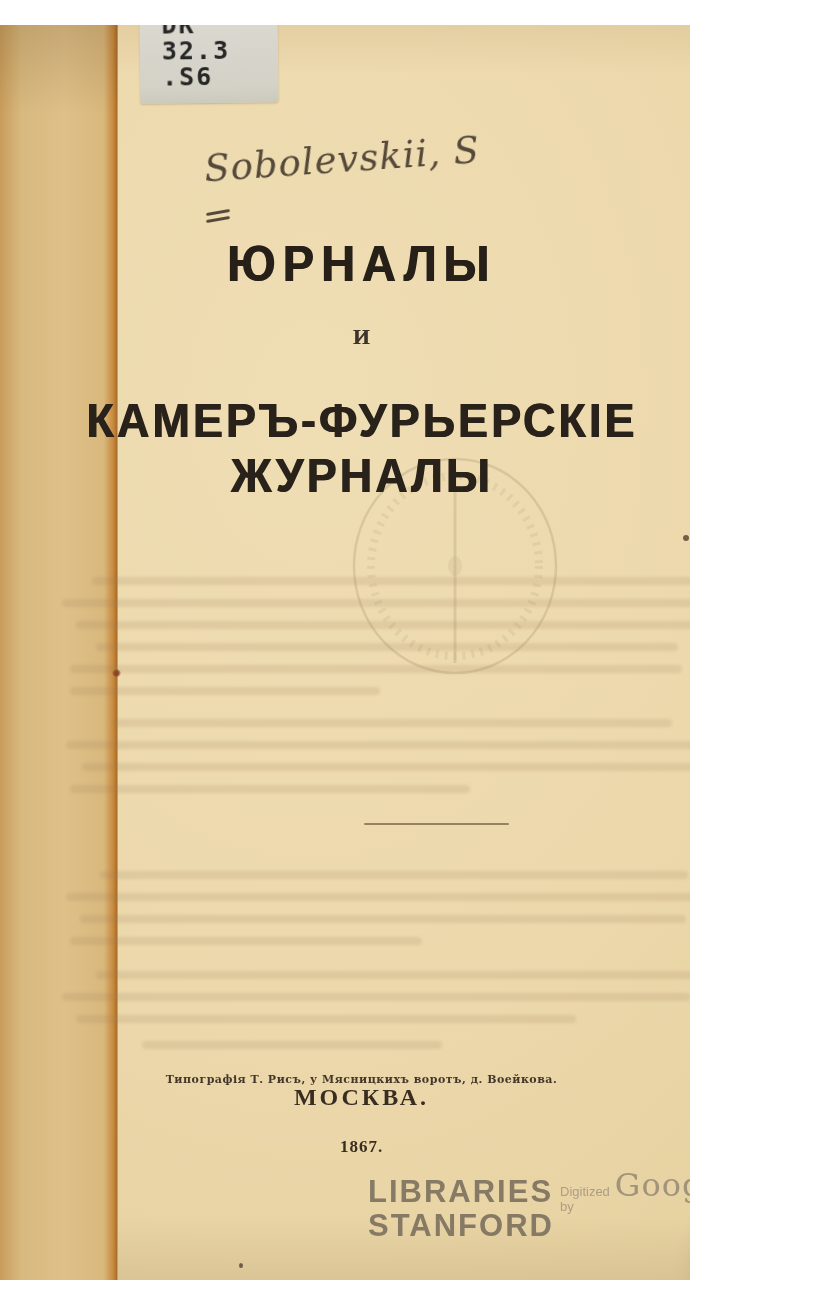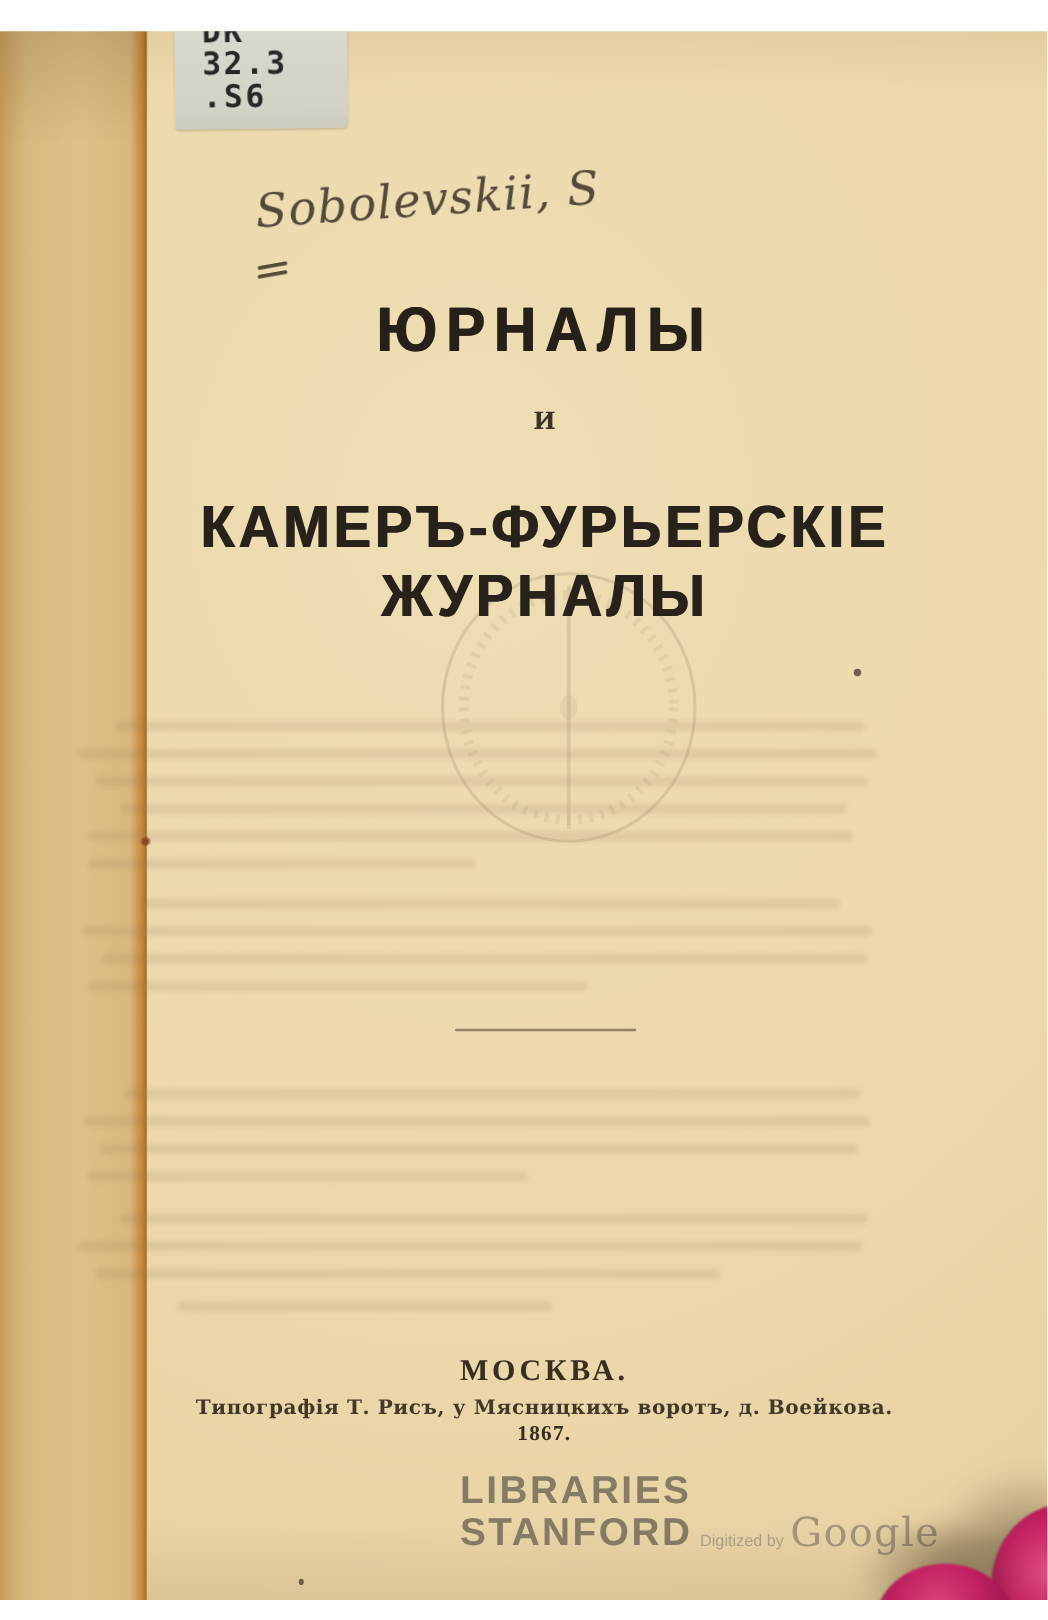--- a/index.html
+++ b/index.html
@@ -1,21 +1,21 @@
 <!DOCTYPE html>
 <html><head>
 <meta charset="utf-8">
 <style>
   * { margin:0; padding:0; box-sizing:border-box; }
   html,body { width:838px; height:1296px; background:#ffffff; overflow:hidden;
               font-family:"Liberation Serif", serif; }
   #stage { position:relative; width:838px; height:1296px; background:#ffffff; }
 
   
-  #page { position:absolute; left:0; top:25px; width:838px; height:1255px;
+  #page { position:absolute; left:0; top:25px; width:690px; height:1255px;
           overflow:hidden;
           background:
             linear-gradient(180deg, rgba(150,110,55,.10) 0%, rgba(150,110,55,0) 4%),
             linear-gradient(0deg, rgba(120,90,50,.12) 0%, rgba(120,90,50,0) 5%),
             radial-gradient(120% 90% at 45% 30%, #efddb4 0%, #ecd8ab 55%, #e5cf9e 100%); }
 
   
   .gutter { position:absolute; left:0; top:0; width:118px; height:100%;
             background:linear-gradient(90deg,#c89d5c 0%, #d8b97f 18%, #dec089 55%,
                        #d9b87c 88%, #c8893d 96%, #a96e28 99%, #e3c381 100%); }
@@ -71,33 +71,33 @@
   .gl { position:absolute; height:8px; border-radius:4px;
         background:rgba(152,126,86,.17); filter:blur(1.5px); }
 
   
   .rule { position:absolute; left:364px; top:798px; width:145px; height:2px;
           background:rgba(88,72,48,.6); filter:blur(.4px); border-radius:1px; }
 
   
   .imprint-city { top:1059px; font-family:Liberation Serif, serif; font-weight:bold;
           font-size:24px; letter-spacing:3px; color:#382d21; filter:blur(.2px); }
-  .imprint-pub { top:1091px; font-family:"DejaVu Serif", serif; font-weight:bold;
-          font-size:16px; letter-spacing:.5px; color:#43372a; filter:blur(.3px); }
+  .imprint-pub { top:1048px; font-family:"DejaVu Serif", serif; font-weight:bold;
+          font-size:11px; letter-spacing:.5px; color:#43372a; filter:blur(.3px); }
   .imprint-year { top:1112px; font-family:Liberation Serif, serif; font-weight:bold;
           font-size:17px; letter-spacing:1px; color:#382d21;text-align:center; }
 
   
   .stanford { position:absolute; left:368px; top:1150px;
           font-family:"Liberation Sans", sans-serif; font-weight:bold;
           font-size:31px; line-height:34px; letter-spacing:2px;
           color:rgba(112,103,87,.82); filter:blur(.5px); }
 
   
-  .google-wm { position:absolute; left:560px; top:1182px; display:flex;
+  .google-wm { position:absolute; left:560px; top:1141px; display:flex;
           align-items:baseline; color:#a3967d; }
   .google-wm .prefix { font-family:"Liberation Sans", sans-serif; font-size:13px;
           margin-right:5px; color:#ab9e86; }
   .google-wm .logo { font-family:"DejaVu Serif", serif; font-size:32px;
           letter-spacing:1px; color:#a1947a; filter:blur(.3px); }
 
   
   .finger-shadow-a { position:absolute; left:740px; top:1150px; width:160px; height:150px;
           border-radius:50%;
           background:radial-gradient(circle, rgba(45,28,15,.5) 0%, rgba(45,28,15,0) 70%);

